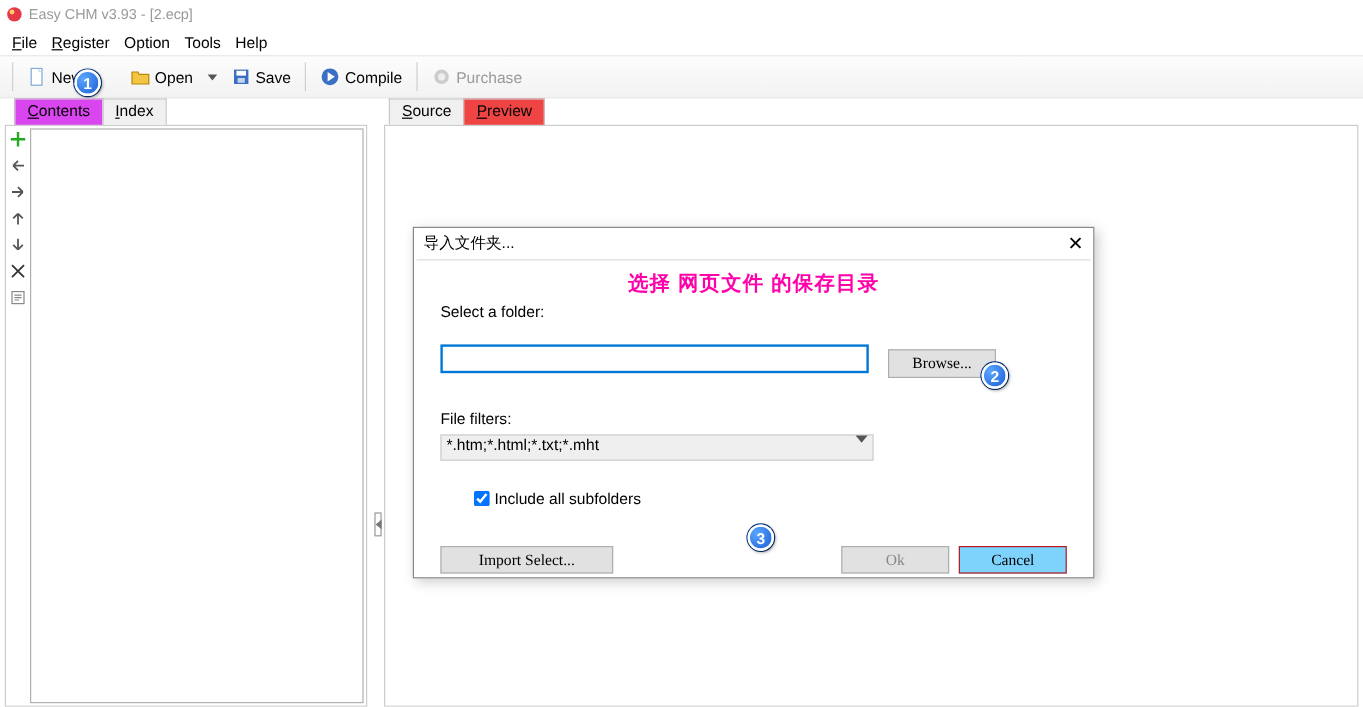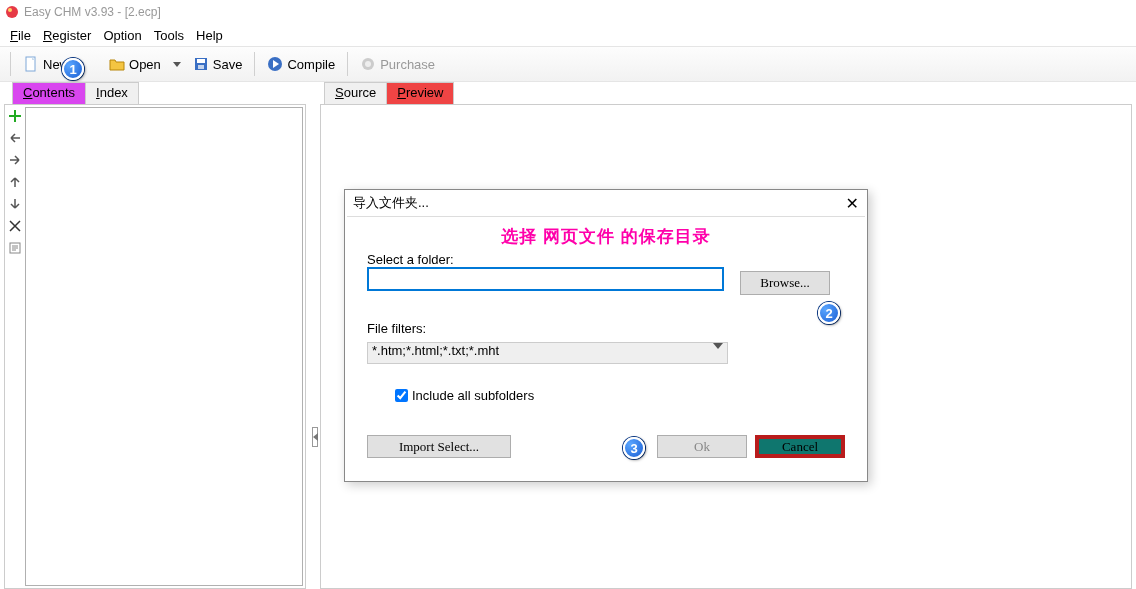--- a/index.html
+++ b/index.html
@@ -43,41 +43,41 @@
 
 
 .right-panel { flex: 1; display: flex; flex-direction: column; }
 .right-tabs { height: 22px; display: flex; padding-left: 4px; font-family: Consolas, "Courier New", monospace; }
 .right-tab { padding: 2px 10px; border: 1px solid #ccc; border-bottom: none; margin-right: -1px; }
 .right-tab.active { background: #ef4444; position: relative; z-index: 2; }
 .right-tab.inactive { background: #f0f0f0; }
 .right-content { flex: 1; border: 1px solid #ccc; margin: 0 4px 0 0; background: #fff; position: relative; }
 
 
-.dialog { position: absolute; left: 344px; top: 189px; width: 524px; height: 293px; border: 1px solid #888; background: #fff; box-shadow: 3px 3px 10px rgba(0,0,0,0.2); font-family: Consolas, "Courier New", monospace; }
+.dialog { position: absolute; left: 344px; top: 189px; width: 568px; height: 293px; border: 1px solid #888; background: #fff; box-shadow: 3px 3px 10px rgba(0,0,0,0.2); font-family: Consolas, "Courier New", monospace; }
 .dialog-title { height: 26px; display: flex; align-items: center; justify-content: space-between; padding: 0 8px; font-family: "Microsoft YaHei", sans-serif; font-size: 12px; }
 .dialog-close { font-size: 16px; cursor: default; font-family: sans-serif;}
 .dialog-sep { border: none; border-top: 1px solid #ddd; margin: 0 2px;}
 .dialog-body { padding: 8px 22px 14px 22px; position: relative; }
 .annotation-text { color: #ff00aa; font-size: 17px; font-weight: bold; font-family: "Microsoft YaHei", "SimSun", sans-serif; text-align: center; letter-spacing: 1px; margin-bottom: 4px;}
-.dl-label { margin-bottom: 0; }
+.dl-label { margin-bottom: 20px; }
 .folder-row { display: flex; align-items: flex-start; }
 .folder-input-wrap { position: relative; }
 .folder-input { width: 357px; height: 24px; border: 2px solid #0078d7; padding: 0 4px; font-family: Consolas, monospace; }
 .browse-btn { width: 90px; height: 24px; border: 1px solid #adadad; background: #e1e1e1; margin-left: 16px; cursor: default; margin-top: 4px;}
 .filters-label { margin-top: 26px; margin-bottom: 6px; }
 .filters-select { width: 361px; height: 22px; border: 1px solid #ccc; background: #efefef; padding: 0 4px; display: flex; justify-content: space-between; }
 .filters-select .dd { width: 0; height: 0; border-left: 5px solid transparent; border-right: 5px solid transparent; border-top: 6px solid #555;}
 .checkbox-row { margin-top: 24px; margin-left: 28px; display: flex; align-items: center; gap: 4px; }
 .checkbox-row input { width: 13px; height: 13px;}
 .bottom-row { margin-top: 32px; display: flex; justify-content: space-between; align-items: center; }
 .import-btn { width: 144px; height: 23px; border: 1px solid #adadad; background: #e1e1e1; cursor: default; }
 .ok-cancel { display: flex; gap: 8px; }
 .ok-btn { width: 90px; height: 23px; border: 1px solid #adadad; background: #e1e1e1; color: #888; cursor: default;}
-.cancel-btn { width: 90px; height: 23px; border: 4px solid #b91c1c; background: #0f766e; cursor: default;}
+.cancel-btn { width: 90px; height: 23px; border: 1px solid #b91c1c; background: #7dd3fc; cursor: default;}
 
 
 .callout { position: absolute; width: 22px; height: 22px; border-radius: 50%; background: radial-gradient(circle at 30% 30%, #5aa6ff, #1b5fd4); border: 2px solid #fff; box-shadow: 1px 1px 3px rgba(0,0,0,0.5), 0 0 0 1px #0a3a8a; color: #fff; display: flex; align-items: center; justify-content: center; font-weight: bold; font-size: 13px; font-family: sans-serif;}
 #c1 { left: 62px; top: 58px; }
 #c2 { left: 818px; top: 302px; }
 #c3 { left: 623px; top: 437px; }
 
 button { font-family: Liberation Serif, serif; font-size: 13px;}
 </style>
 </head>

